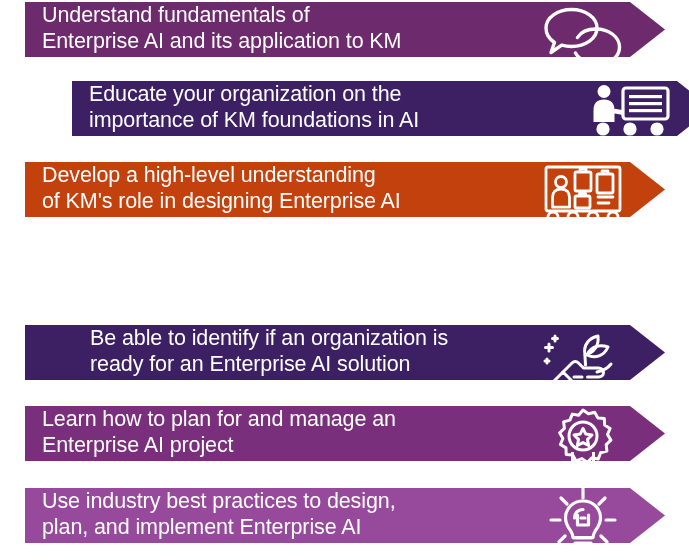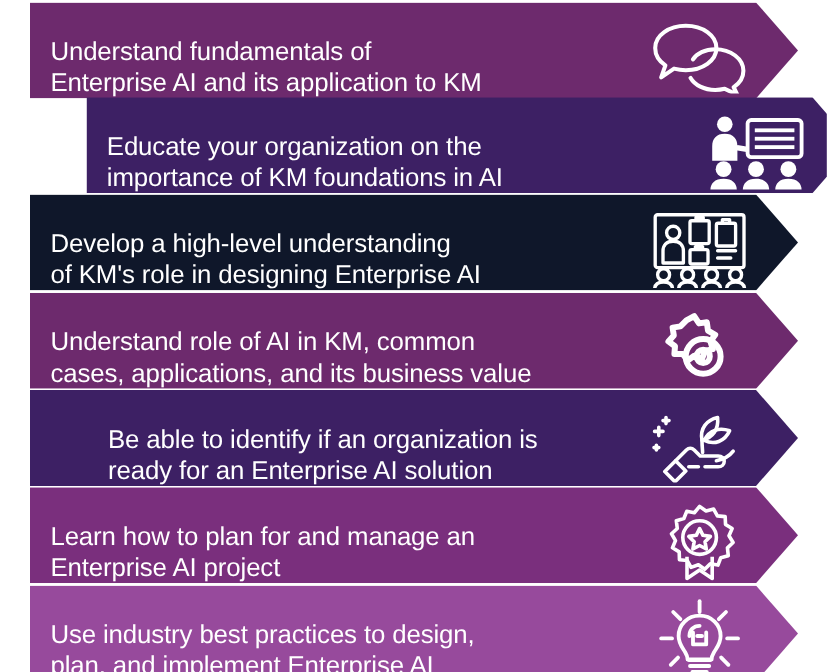--- a/index.html
+++ b/index.html
@@ -16,23 +16,23 @@
   #board {
     position: relative;
     width: 689px;
     height: 560px;
     background: #ffffff;
   }
   .band {
     position: absolute;
     left: 25px;
     width: 640px;
-    height: 80px;
+    height: 55px;
     display: flex;
-    align-items: flex-end;
+    align-items: flex-start;
     box-sizing: border-box;
     -webkit-clip-path: polygon(0 0, calc(100% - 35px) 0, 100% 50%, calc(100% - 35px) 100%, 0 100%);
     clip-path: polygon(0 0, calc(100% - 35px) 0, 100% 50%, calc(100% - 35px) 100%, 0 100%);
   }
   .band-text {
     flex: 1 1 auto;
     color: #ffffff;
     font-size: 21.5px;
     line-height: 26px;
     padding-left: 17px;
@@ -95,21 +95,21 @@
         <circle cx="15" cy="45" r="6.6"></circle>
         <path d="M15 53 c-7.5 0-11 4-11 9.5 h22 c0-5.5-3.5-9.5-11-9.5 z"></path>
         <circle cx="42" cy="45" r="6.6"></circle>
         <path d="M42 53 c-7.5 0-11 4-11 9.5 h22 c0-5.5-3.5-9.5-11-9.5 z"></path>
         <circle cx="69" cy="45" r="6.6"></circle>
         <path d="M69 53 c-7.5 0-11 4-11 9.5 h22 c0-5.5-3.5-9.5-11-9.5 z"></path>
       </svg>
     </div>
   </div>
 
-  <div class="band r2" style="background:#0f172a">
+  <div class="band r2" style="background:#c2410c">
     <div class="band-text">Develop a high-level understanding
 of KM's role in designing Enterprise AI</div>
     <div class="band-icon">
       <svg width="84" height="64" viewBox="0 0 84 64" fill="none" stroke="#ffffff" stroke-width="2.8" stroke-linejoin="round">
         <rect x="5" y="3" width="74" height="44" rx="2"></rect>
 
         <circle cx="20" cy="18" r="5.5"></circle>
         <path d="M20 25 c-5.5 0-8.5 3.2-8.5 8.2 v10 h17 v-10 c0-5-3-8.2-8.5-8.2 z"></path>
 
         <rect x="34" y="8" width="16" height="19" rx="1.5"></rect>
@@ -125,33 +125,20 @@
         <circle cx="32" cy="53" r="5"></circle>
         <path d="M32 59 c-5 0-7.5 2.6-7.5 6.5 h15 c0-3.9-2.5-6.5-7.5-6.5 z"></path>
         <circle cx="52" cy="53" r="5"></circle>
         <path d="M52 59 c-5 0-7.5 2.6-7.5 6.5 h15 c0-3.9-2.5-6.5-7.5-6.5 z"></path>
         <circle cx="72" cy="53" r="5"></circle>
         <path d="M72 59 c-5 0-7.5 2.6-7.5 6.5 h15 c0-3.9-2.5-6.5-7.5-6.5 z"></path>
       </svg>
     </div>
   </div>
 
-  <div class="band r3" style="background:#6D2A6D">
-    <div class="band-text">Understand role of AI in KM, common
-cases, applications, and its business value</div>
-    <div class="band-icon">
-      <svg width="64" height="60" viewBox="0 0 64 60" fill="none" stroke="#ffffff" stroke-width="5" stroke-linejoin="round">
-
-        <path d="M21 7 l6.5-3.5 4 6 6.5-1 1 7 6 3.5 -4 5.5 2 6.5 -6.5 1.5 -2.5 6.5 -6.5-2.5 -5.5 4 -4-5.5 -7 0 0.5-6.5 -5.5-4 4.5-5 -1-6.5 6.5-1 z"></path>
-
-        <circle cx="35" cy="37" r="14.5"></circle>
-        <circle cx="35" cy="37" r="5.5"></circle>
-      </svg>
-    </div>
-  </div>
 
   <div class="band r4" style="background:#3D2064">
     <div class="band-text">Be able to identify if an organization is
 ready for an Enterprise AI solution</div>
     <div class="band-icon">
       <svg width="84" height="62" viewBox="0 0 84 62" fill="none" stroke="#ffffff" stroke-width="3" stroke-linecap="round" stroke-linejoin="round">
 
         <path d="M8 16 v7 M4.5 19.5 h7"></path>
         <path d="M14 8 v5 M11.5 10.5 h5"></path>
         <path d="M6 31 v4 M4 33 h4"></path>

